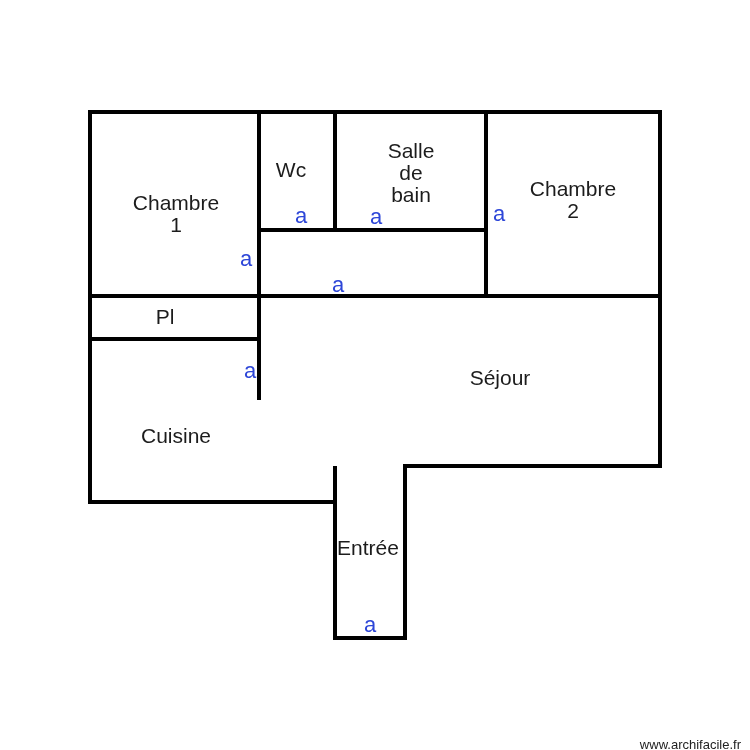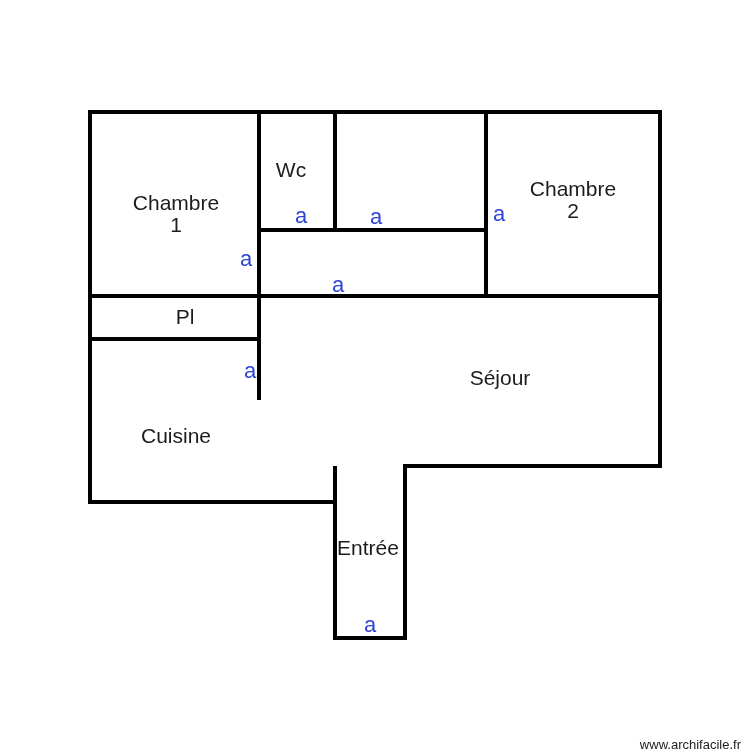--- a/index.html
+++ b/index.html
@@ -66,23 +66,26 @@
     <line x1="335" y1="112" x2="335" y2="232"></line>
     <line x1="486" y1="112" x2="486" y2="298"></line>
     <line x1="257" y1="230" x2="488" y2="230"></line>
     <line x1="90" y1="296" x2="660" y2="296"></line>
     <line x1="90" y1="339" x2="261" y2="339"></line>
   </svg>
 
   <div class="room-label" style="left:176px; top:214px">Chambre
 1</div>
   <div class="room-label" style="left:291px; top:170px">Wc</div>
+  <div class="room-label" style="left:411px; top:173px">Salle
+de
+bain</div>
   <div class="room-label" style="left:573px; top:200px">Chambre
 2</div>
-  <div class="room-label" style="left:185px; top:317px">Pl</div>
+  <div class="room-label" style="left:165px; top:317px">Pl</div>
   <div class="room-label" style="left:500px; top:378px">Séjour</div>
   <div class="room-label" style="left:176px; top:436px">Cuisine</div>
   <div class="room-label" style="left:368px; top:548px">Entrée</div>
 
   <div class="door-marker" style="left:246px; top:259px">a</div>
   <div class="door-marker" style="left:301px; top:216px">a</div>
   <div class="door-marker" style="left:376px; top:217px">a</div>
   <div class="door-marker" style="left:499px; top:214px">a</div>
   <div class="door-marker" style="left:338px; top:285px">a</div>
   <div class="door-marker" style="left:250px; top:371px">a</div>

